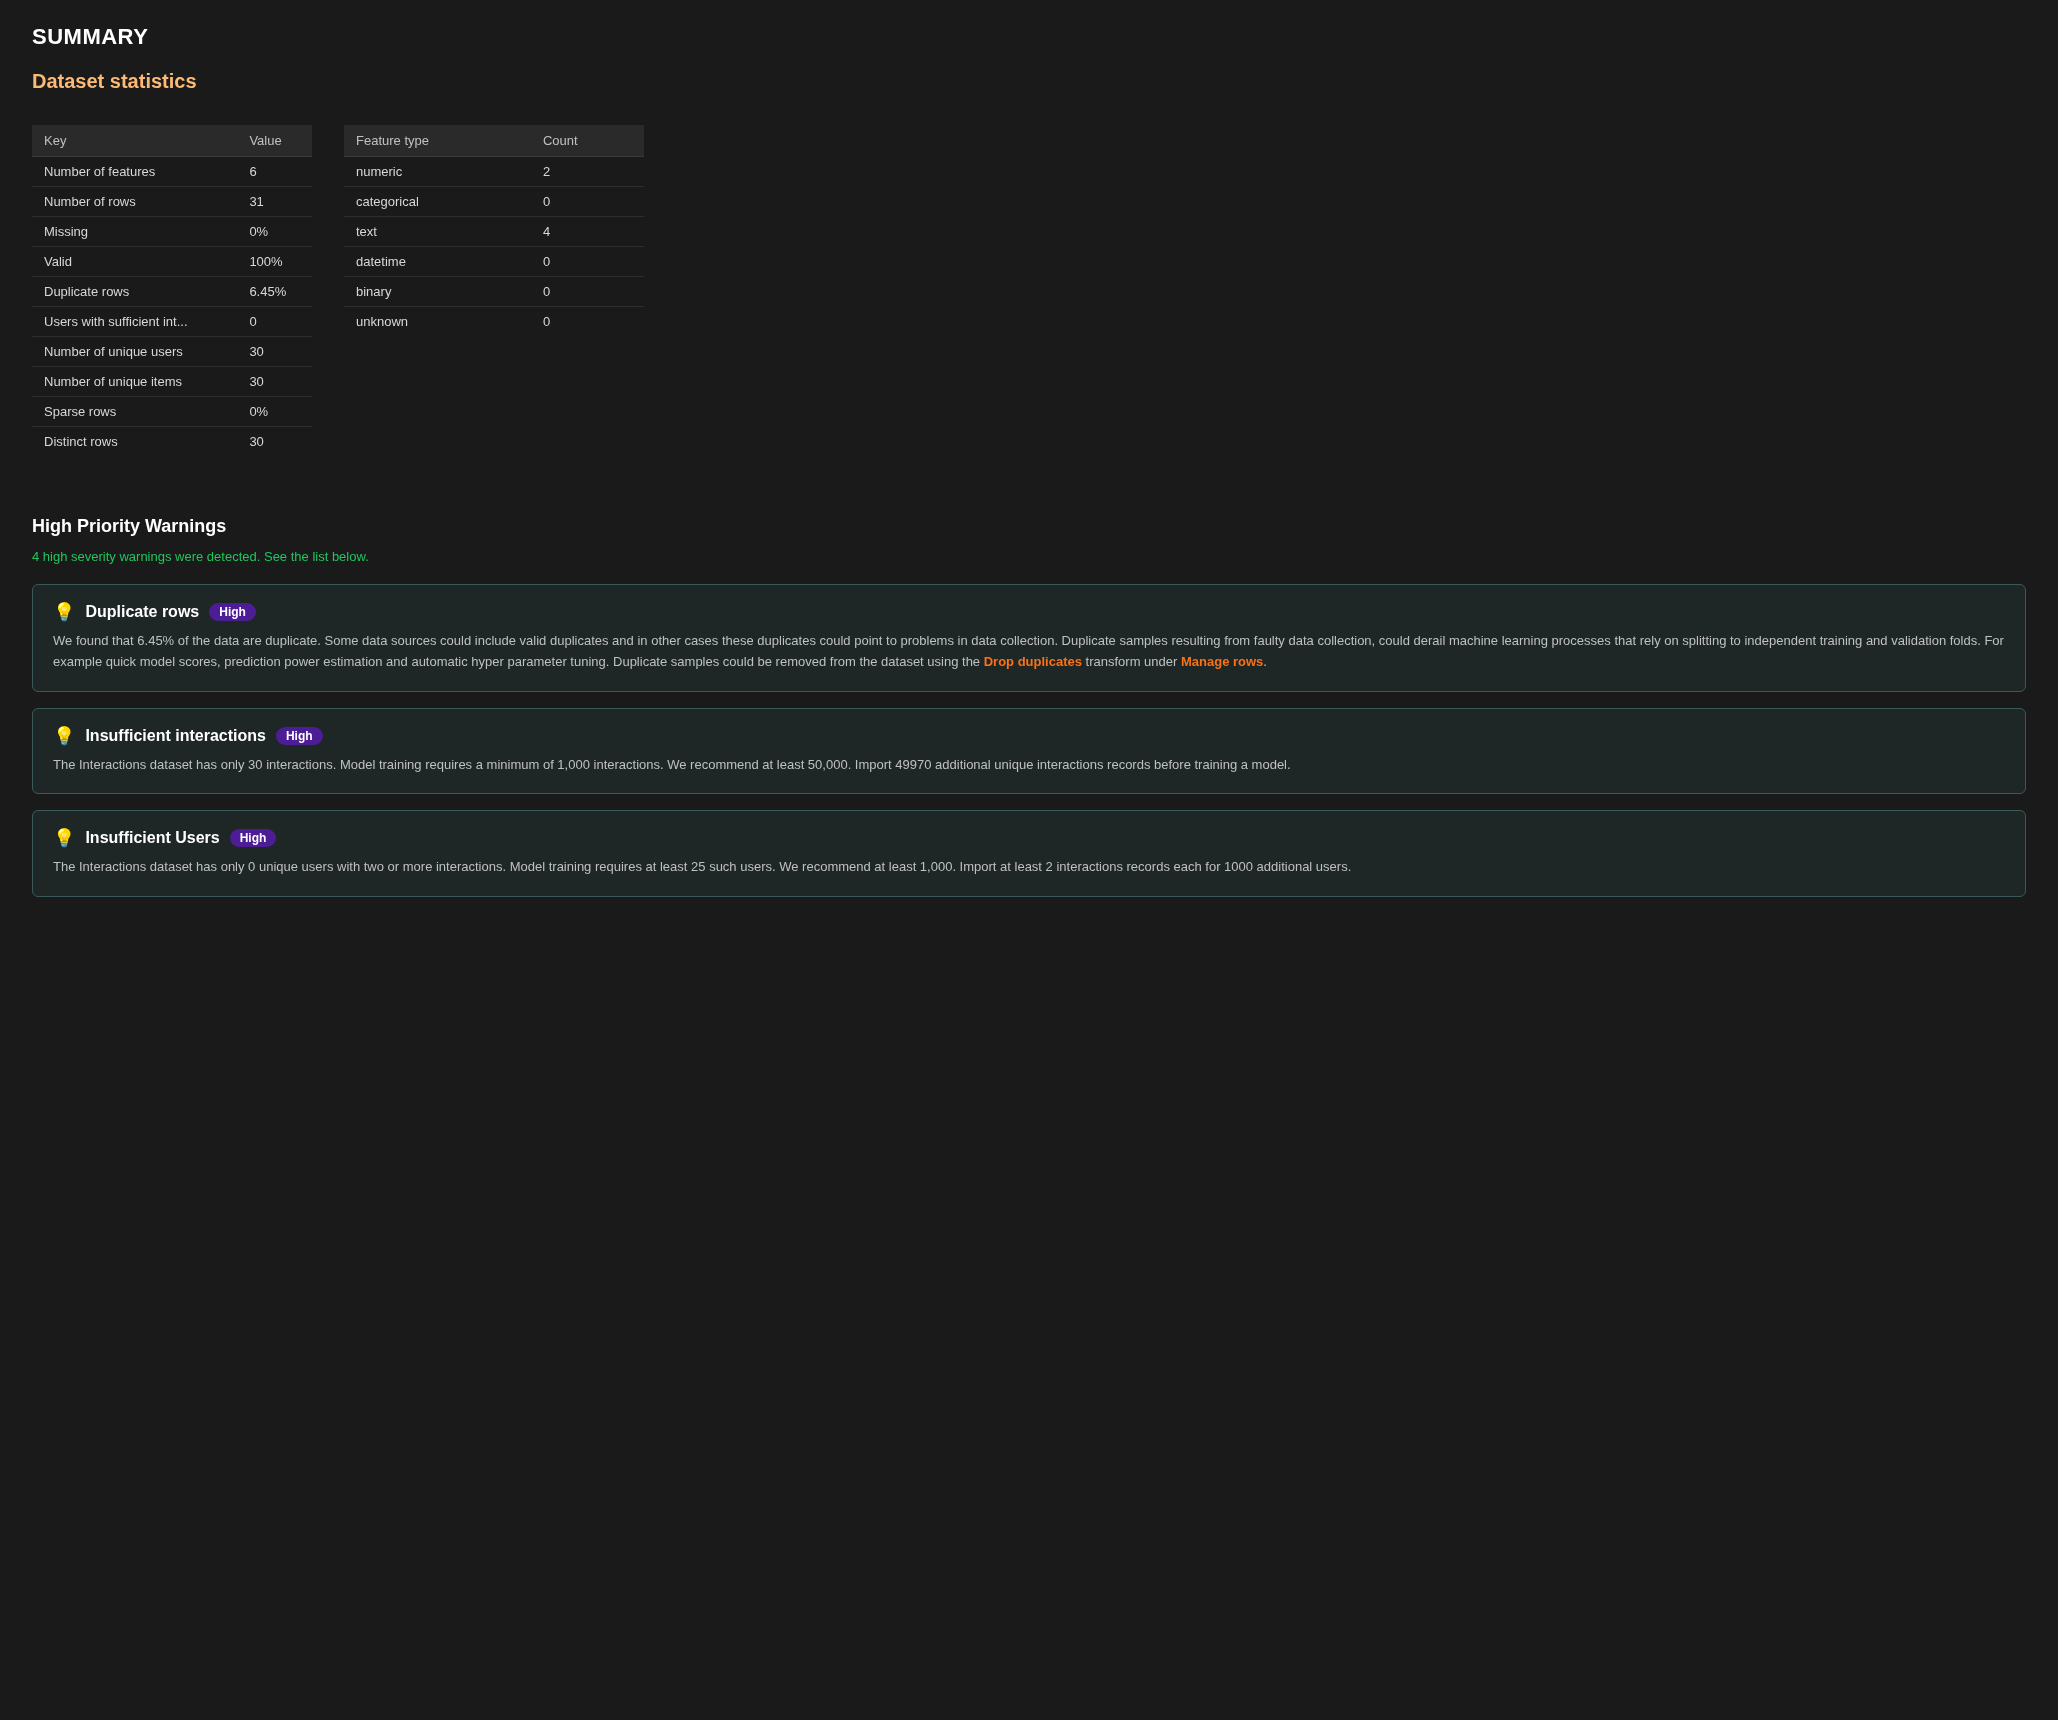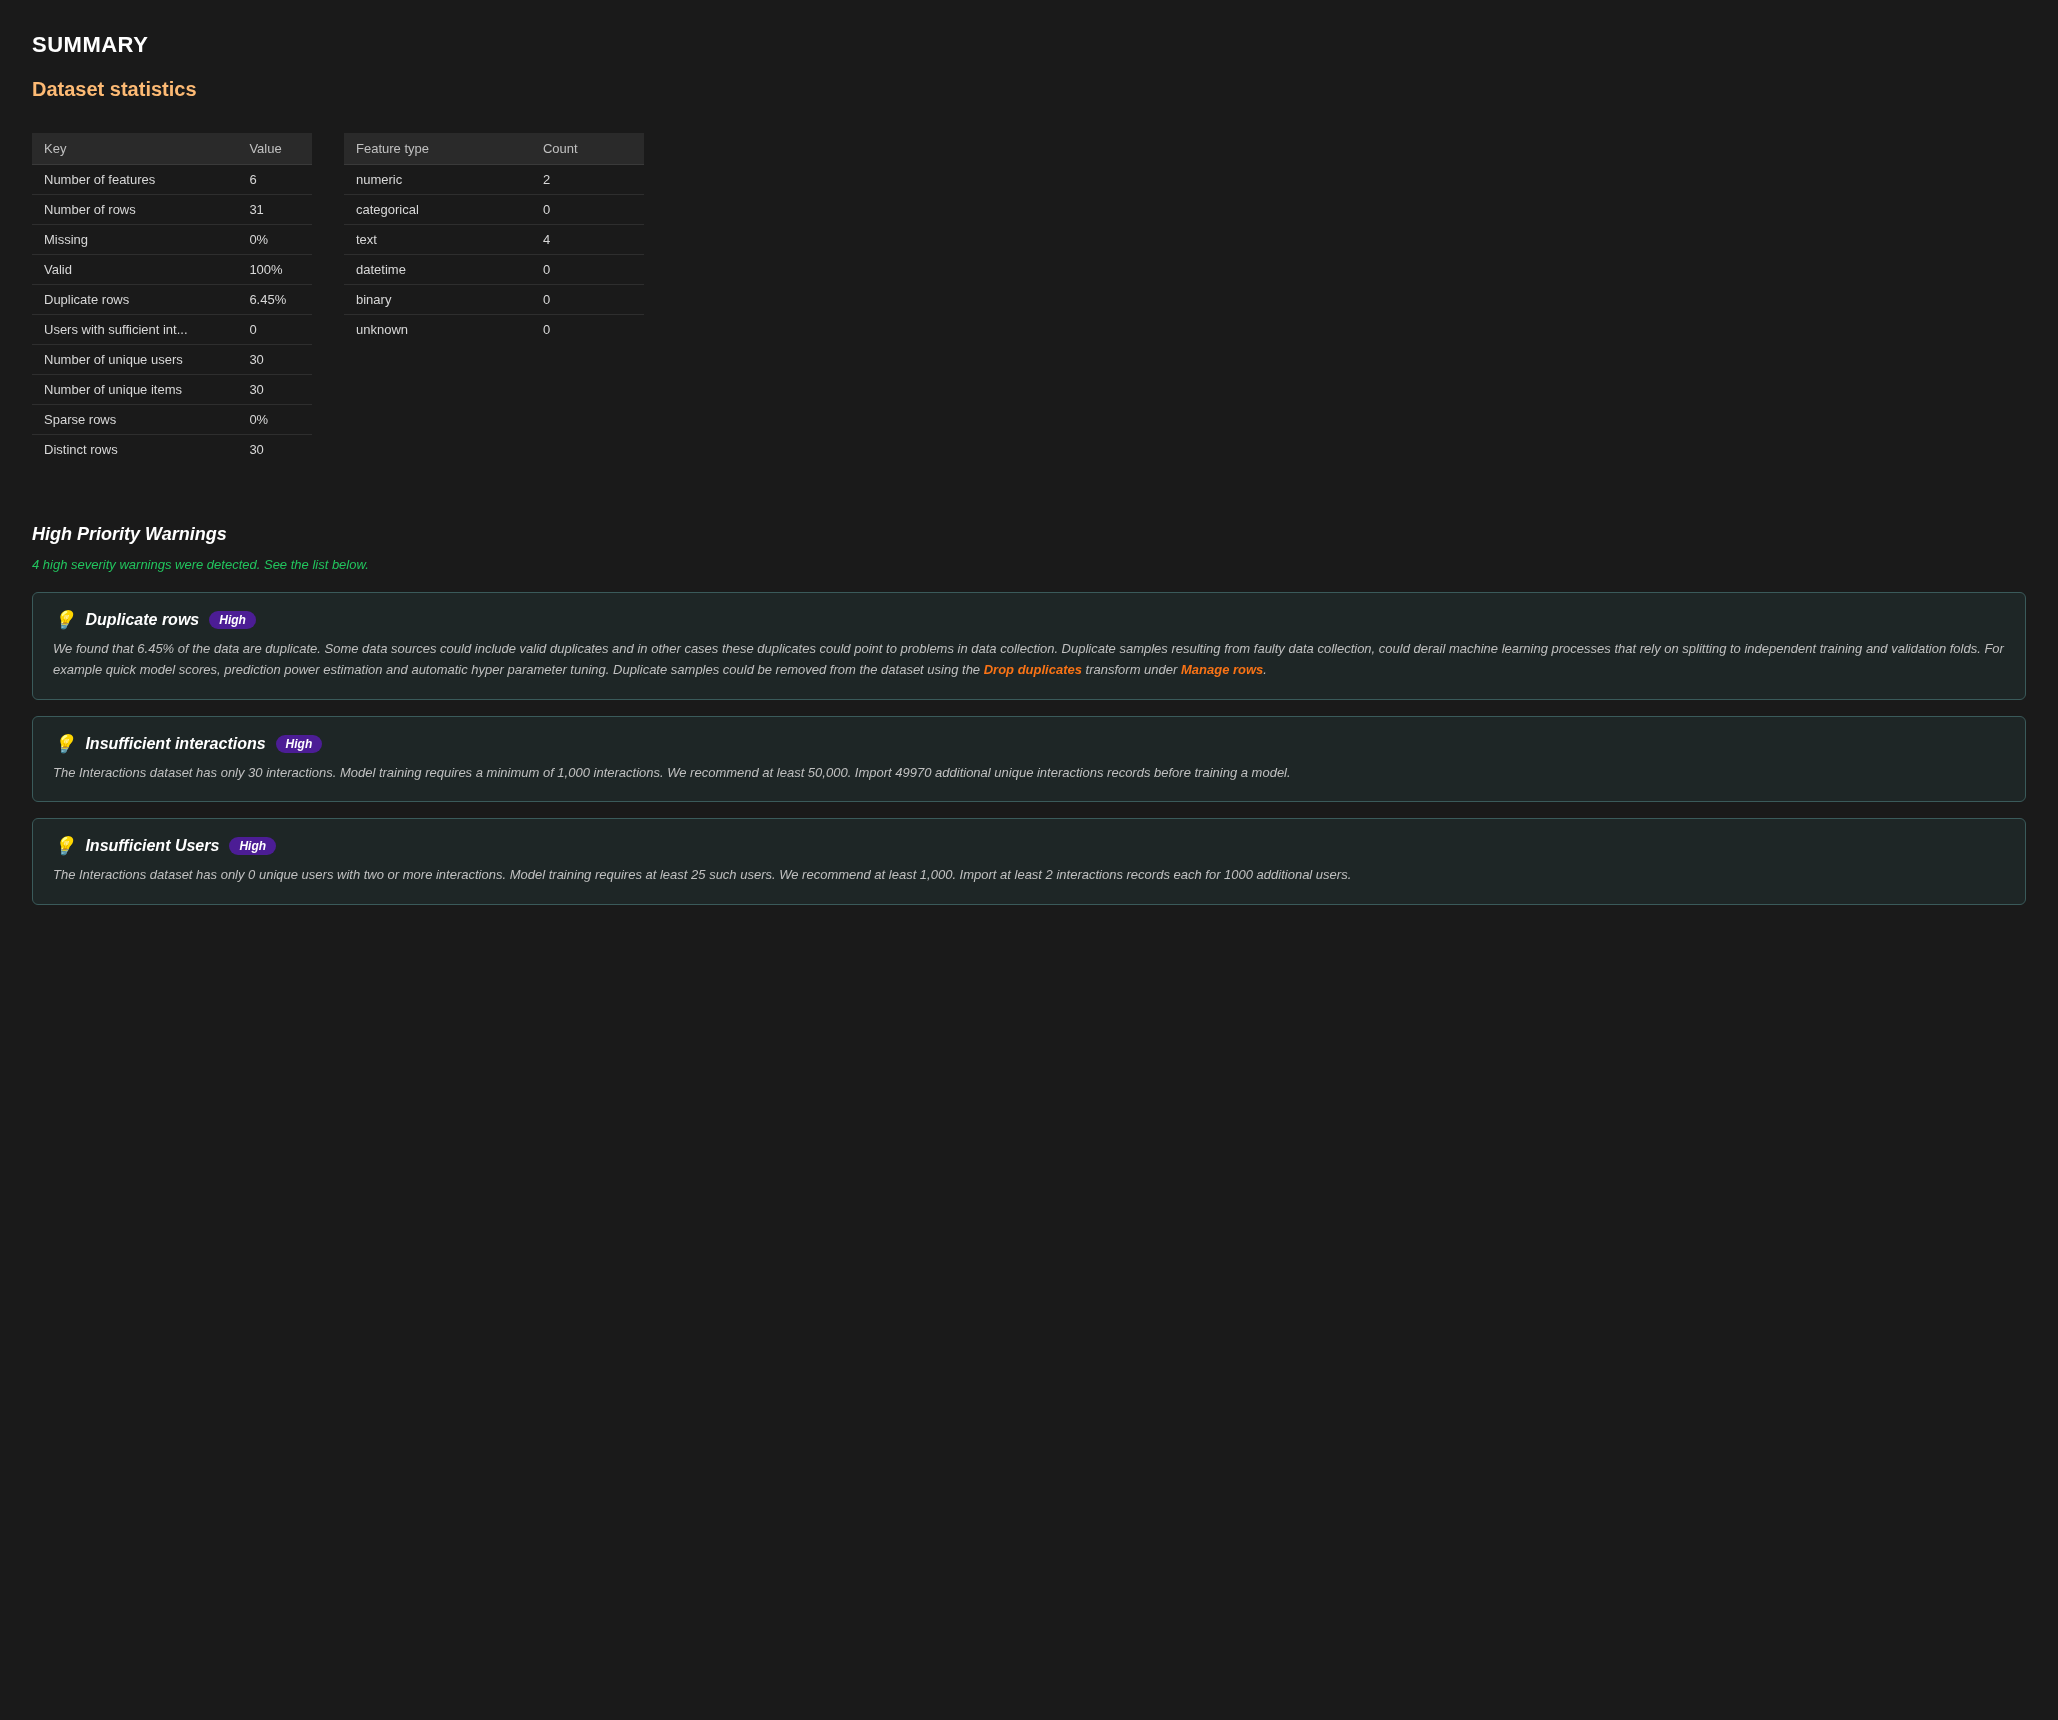--- a/index.html
+++ b/index.html
@@ -10,21 +10,20 @@
       font-size: 14px;
       padding: 24px 32px;
       min-height: 1720px;
     }
     h1 {
       font-size: 22px;
       font-weight: 700;
       color: #ffffff;
       margin-bottom: 20px;
       letter-spacing: 0.5px;
-      margin-top: 8px;
     }
     h2 {
       font-size: 20px;
       font-weight: 600;
       color: #fdba74;
       margin-bottom: 32px;
     }
     h3 {
       font-size: 18px;
       font-weight: 600;
@@ -60,21 +59,20 @@
       font-size: 13px;
     }
     table tr:last-child td {
       border-bottom: none;
     }
     .feature-table {
       min-width: 300px;
     }
     .warnings-section {
       margin-top: 60px;
-      font-style: italic;
     }
     .warnings-desc {
       color: #22c55e;
       font-size: 13px;
       margin-bottom: 20px;
     }
     .warning-card {
       border: 1px solid #3a5a5a;
       border-radius: 6px;
       background-color: #1e2626;

